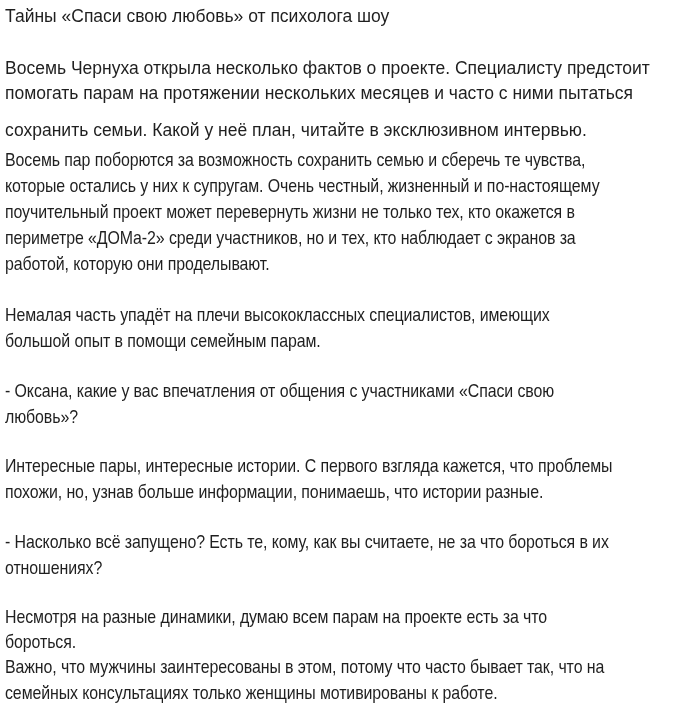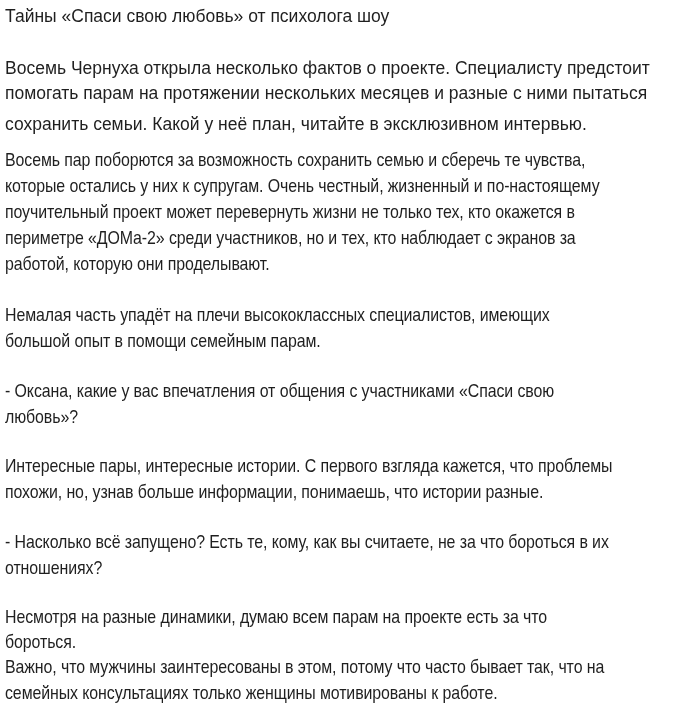--- a/index.html
+++ b/index.html
@@ -17,22 +17,22 @@
   .cond { transform-origin: left center; transform: scaleX(0.86); font-size: 18.5px; letter-spacing: -0.1px; }
 </style>
 </head>
 <body>
 
 <div class="doc">
   <div class="line wide" style="top:4px">Тайны «Спаси свою любовь» от психолога шоу</div>
 
   <div>
     <div class="line wide" style="top:56px">Восемь Чернуха открыла несколько фактов о проекте. Специалисту предстоит</div>
-    <div class="line wide" style="top:81px">помогать парам на протяжении нескольких месяцев и разные с ними пытаться</div>
-    <div class="line wide" style="top:112px">сохранить семьи. Какой у неё план, читайте в эксклюзивном интервью.</div>
+    <div class="line wide" style="top:81px">помогать парам на протяжении нескольких месяцев и часто с ними пытаться</div>
+    <div class="line wide" style="top:118px">сохранить семьи. Какой у неё план, читайте в эксклюзивном интервью.</div>
   </div>
 
   <div>
     <div class="line cond" style="top:147px">Восемь пар поборются за возможность сохранить семью и сберечь те чувства,</div>
     <div class="line cond" style="top:173px">которые остались у них к супругам. Очень честный, жизненный и по-настоящему</div>
     <div class="line cond" style="top:199px">поучительный проект может перевернуть жизни не только тех, кто окажется в</div>
     <div class="line cond" style="top:225px">периметре «ДОМа-2» среди участников, но и тех, кто наблюдает с экранов за</div>
     <div class="line cond" style="top:251px">работой, которую они проделывают.</div>
   </div>
 

